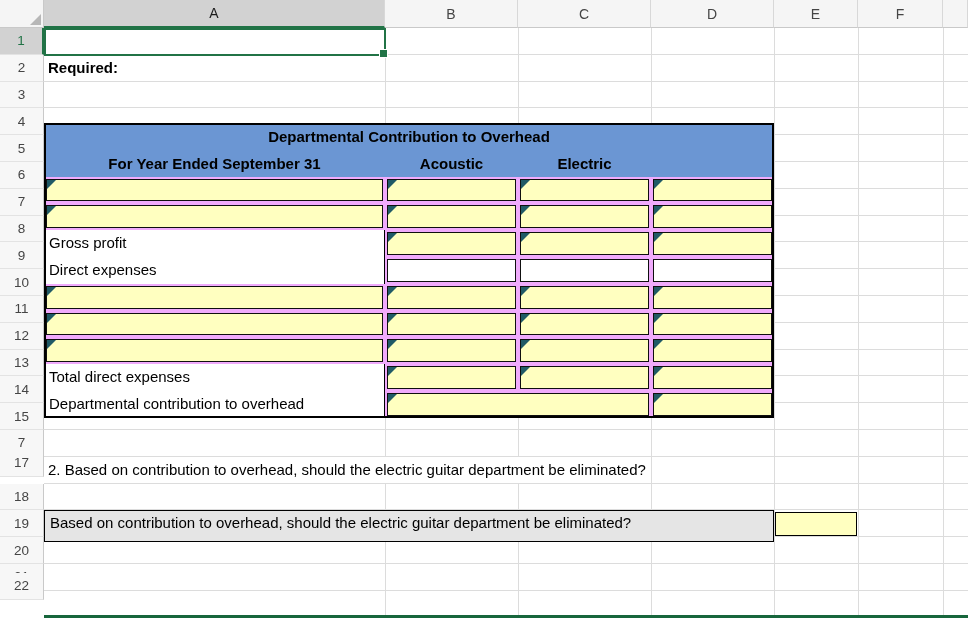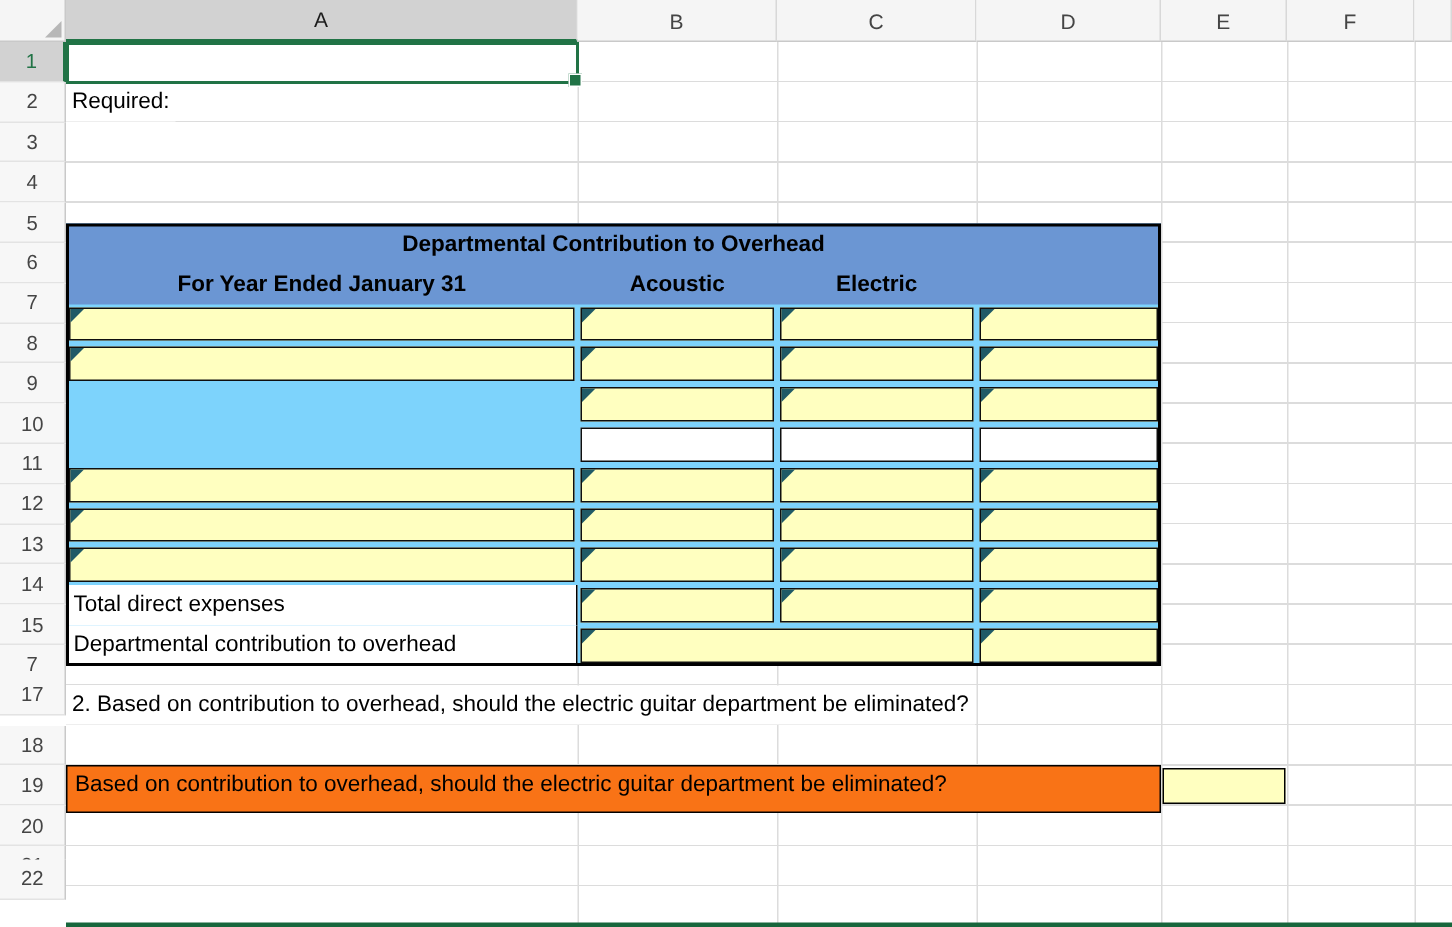--- a/index.html
+++ b/index.html
@@ -30,43 +30,43 @@
 
   
   .selbox { position:absolute; left:44px; top:28px; width:342px; height:27.6px;
             border:2px solid #217346; background:#fff; box-sizing:border-box; z-index:5; }
   .fillhandle { position:absolute; right:-4px; bottom:-4px; width:7px; height:7px;
                 background:#217346; border:1px solid #fff; }
 
   
   .celltext { position:absolute; height:25.5px; line-height:25.5px; font-size:15px; color:#000;
               background:#fff; white-space:nowrap; padding:0 4px; z-index:2; }
-  .bold { font-weight:normal; }
-
-  
-  .rpt { position:absolute; left:44px; top:149px; width:730px; height:294.8px;
-         background:#7dd3fc; z-index:3; }
+  .bold { font-weight:bold; }
+
+  
+  .rpt { position:absolute; left:44px; top:123px; width:730px; height:294.8px;
+         background:#f0abfc; z-index:3; }
   .rpt-border { position:absolute; left:0; top:0; right:0; bottom:0;
                 border:2px solid #000; box-sizing:border-box; pointer-events:none; }
   .blue { position:absolute; left:0; top:0; width:730px; height:53.6px; background:#6b96d3; }
   .btitle { position:absolute; left:0; top:1px; width:730px; height:26px; line-height:26px;
             text-align:center; font-weight:bold; font-size:15px; color:#000; }
   .bhead { position:absolute; top:27.6px; height:25px; line-height:25px; text-align:center;
            font-weight:bold; font-size:15px; color:#000; }
   .albl { position:absolute; left:0; width:341px; height:26.8px; line-height:26.8px;
           font-size:15px; color:#000; background:#fff; border-right:1.5px solid #000;
           box-sizing:border-box; padding-left:5px; white-space:nowrap; }
   .yc { position:absolute; background:#ffffc0; border:1.5px solid #0f0f0f; box-sizing:border-box; }
   .wc { position:absolute; background:#ffffff; border:1.5px solid #0f0f0f; box-sizing:border-box; }
   .tri { position:absolute; left:0; top:0; width:0; height:0;
          border-top:9px solid #205a66; border-right:9px solid transparent; }
 
   
   .qbox { position:absolute; left:44px; top:510.4px; width:730px; height:32px;
-          border:1.5px solid #000; box-sizing:border-box; background:#f97316;
+          border:1.5px solid #000; box-sizing:border-box; background:#e5e5e5;
           font-size:15px; line-height:24.5px; padding-left:5px; white-space:nowrap; z-index:3; }
   .ans { position:absolute; left:775px; top:511.6px; width:82px; height:24.5px;
          background:#ffffc0; border:1.5px solid #000; box-sizing:border-box; z-index:3; }
 
   .bottomline { position:absolute; left:44px; top:615.2px; width:924px; height:2.8px;
                 background:#17663c; z-index:6; }
 </style>
 </head>
 <body>
 
@@ -117,21 +117,21 @@
   <div class="selbox">
     <div class="fillhandle"></div>
   </div>
 
   <div class="celltext bold" style="left:44px;top:55px">Required:</div>
   <div class="celltext" style="left:44px;top:457px">2. Based on contribution to overhead, should the electric guitar department be eliminated?</div>
 
   <div class="rpt">
     <div class="blue">
       <div class="btitle">Departmental Contribution to Overhead</div>
-      <div class="bhead" style="left:0;width:341px">For Year Ended January 31</div>
+      <div class="bhead" style="left:0;width:341px">For Year Ended September 31</div>
       <div class="bhead" style="left:474px;width:133px">Electric</div>
       <div class="bhead" style="left:341px;width:133px">Acoustic</div>
     </div>
 
     <div class="yc" style="left:2px;top:55.6px;width:337px;height:22.8px">
         <div class="tri"></div>
       </div>
     <div class="yc" style="left:343px;top:55.6px;width:129px;height:22.8px">
         <div class="tri"></div>
       </div>
@@ -148,30 +148,32 @@
     <div class="yc" style="left:343px;top:82.4px;width:129px;height:22.8px">
         <div class="tri"></div>
       </div>
     <div class="yc" style="left:476px;top:82.4px;width:129px;height:22.8px">
         <div class="tri"></div>
       </div>
     <div class="yc" style="left:609px;top:82.4px;width:119px;height:22.8px">
         <div class="tri"></div>
       </div>
 
+    <div class="albl" style="top:107.2px">Gross profit</div>
     <div class="yc" style="left:343px;top:109.2px;width:129px;height:22.8px">
         <div class="tri"></div>
       </div>
     <div class="yc" style="left:476px;top:109.2px;width:129px;height:22.8px">
         <div class="tri"></div>
       </div>
     <div class="yc" style="left:609px;top:109.2px;width:119px;height:22.8px">
         <div class="tri"></div>
       </div>
 
+    <div class="albl" style="top:134px">Direct expenses</div>
     <div class="wc" style="left:343px;top:136px;width:129px;height:22.8px"></div>
     <div class="wc" style="left:476px;top:136px;width:129px;height:22.8px"></div>
     <div class="wc" style="left:609px;top:136px;width:119px;height:22.8px"></div>
 
     <div class="yc" style="left:2px;top:162.8px;width:337px;height:22.8px">
         <div class="tri"></div>
       </div>
     <div class="yc" style="left:343px;top:162.8px;width:129px;height:22.8px">
         <div class="tri"></div>
       </div>

